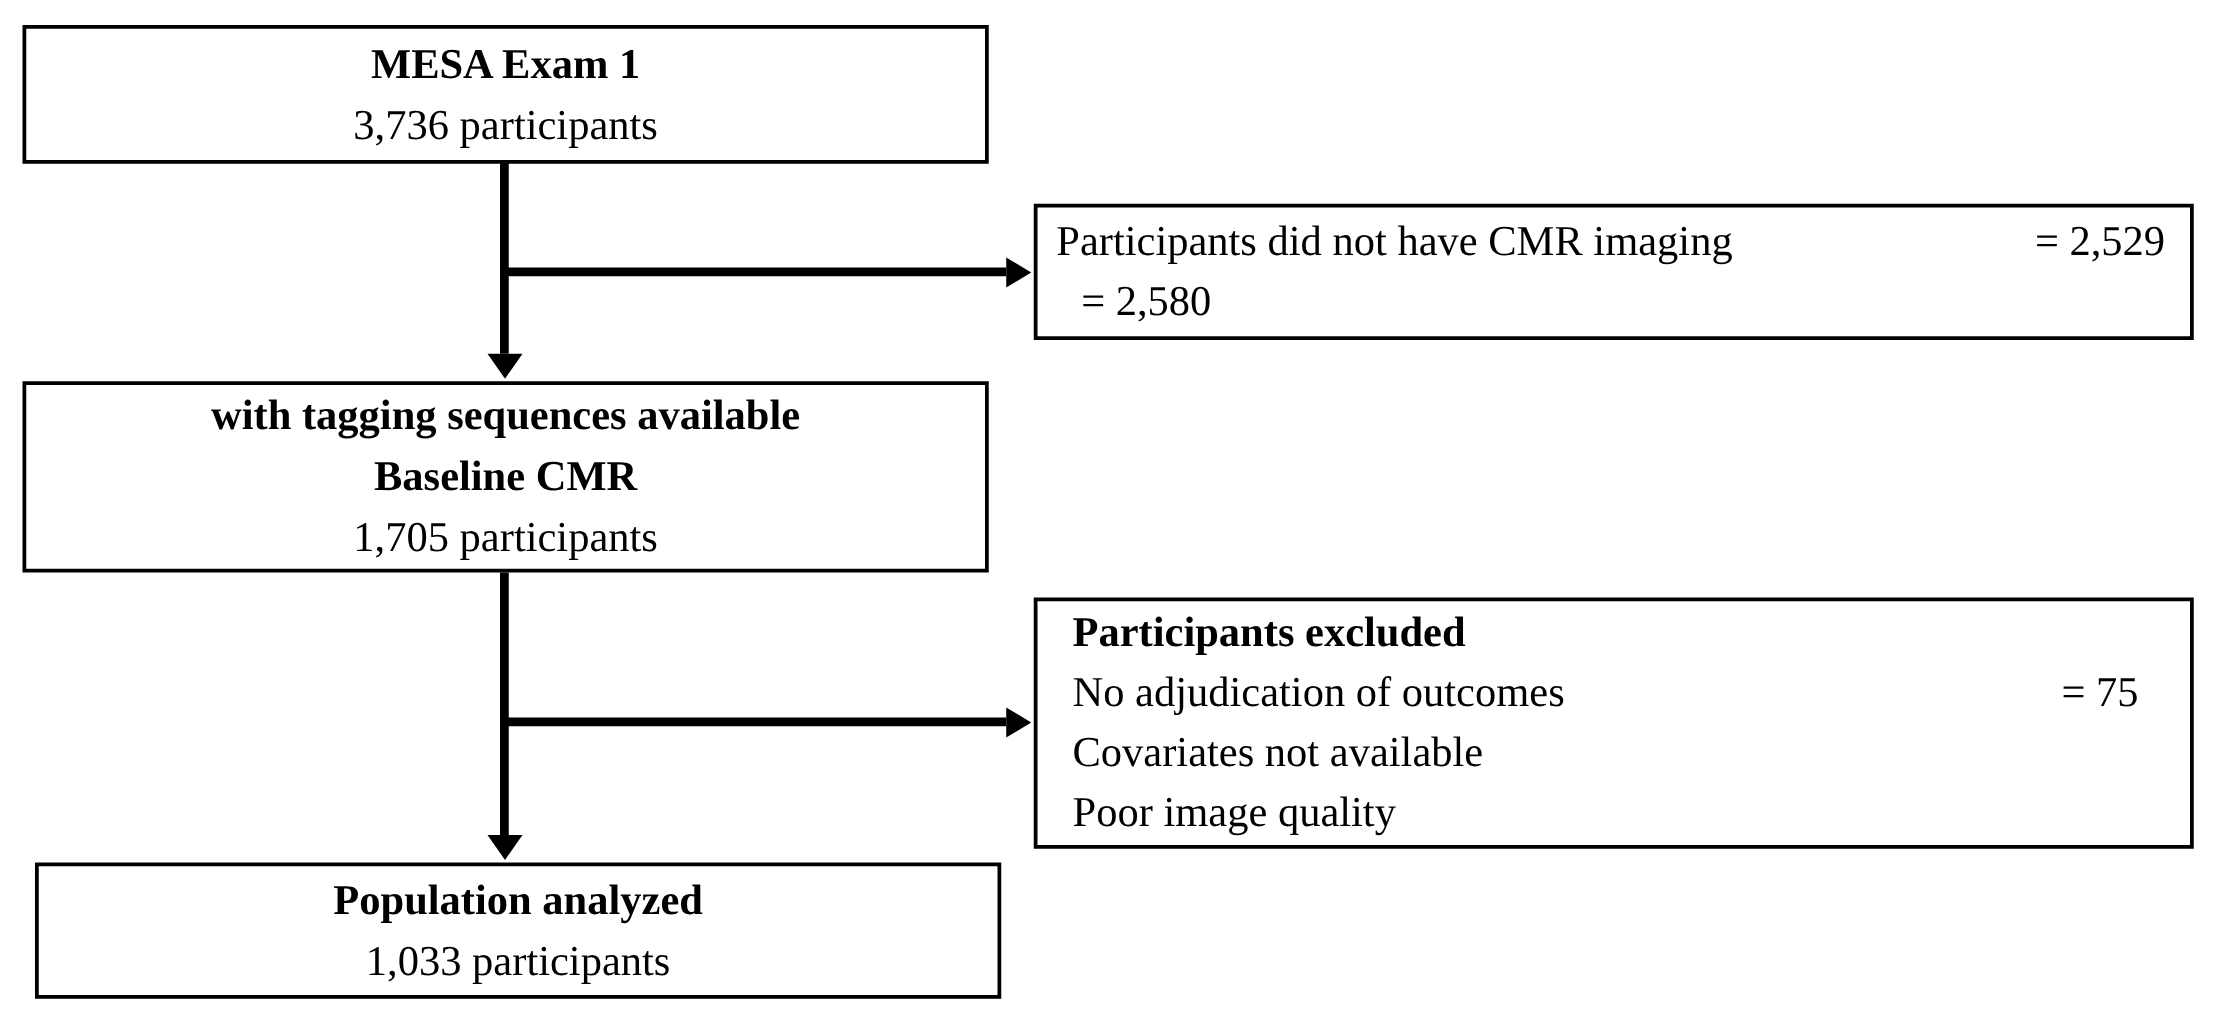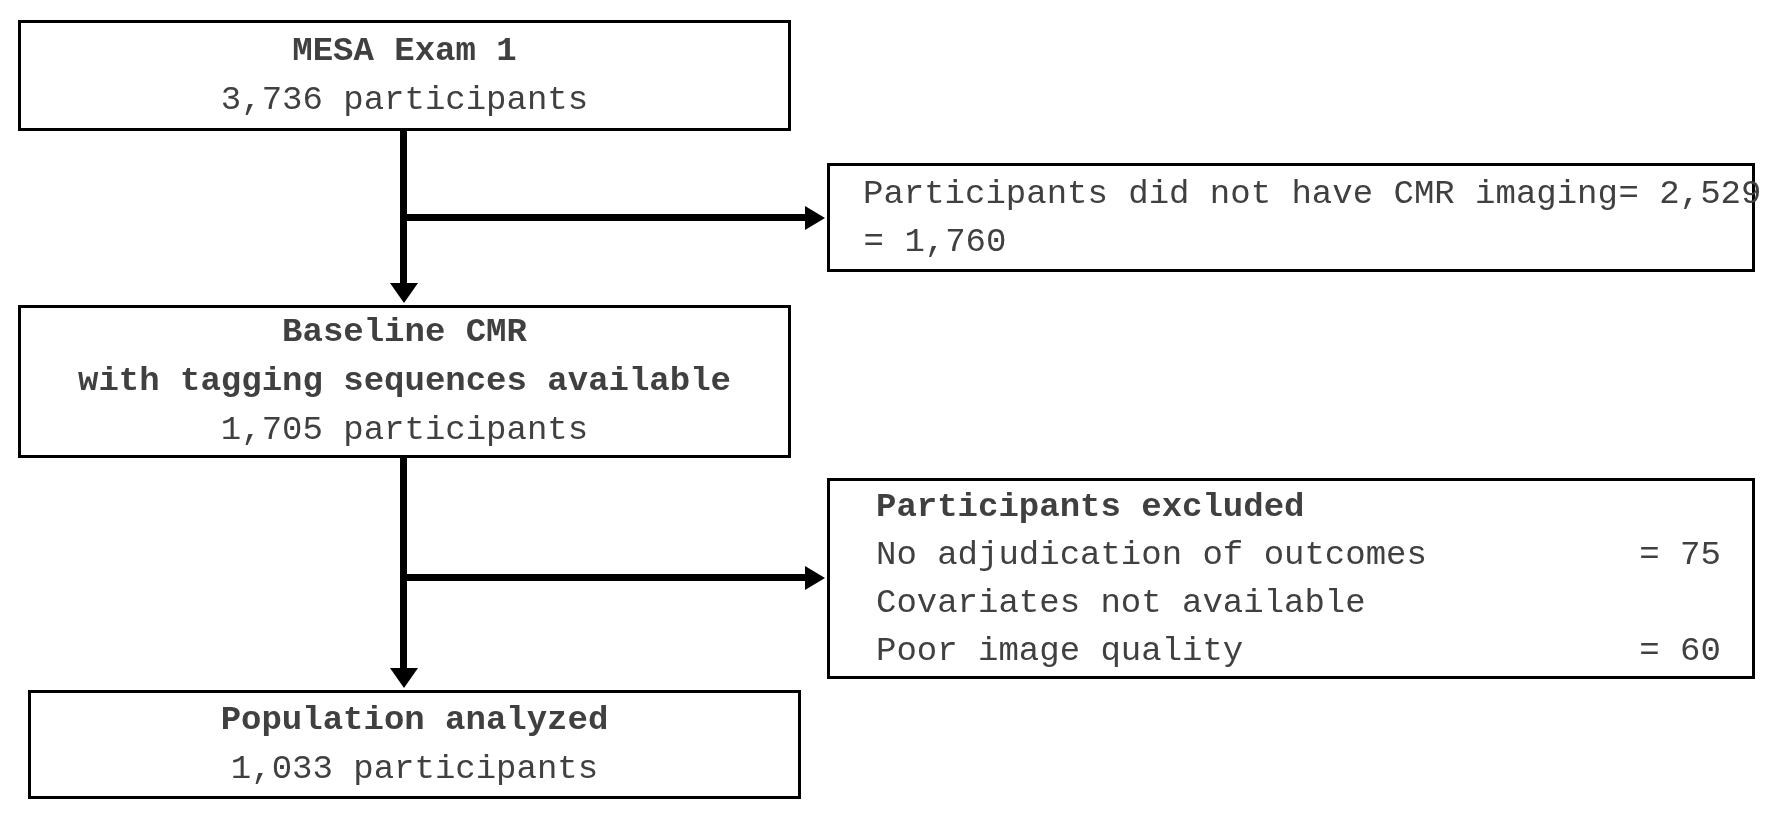--- a/index.html
+++ b/index.html
@@ -5,22 +5,22 @@
   html, body {
     margin: 0;
     padding: 0;
     background: #ffffff;
   }
   .canvas {
     position: relative;
     width: 1772px;
     height: 820px;
     background: #ffffff;
-    font-family: Liberation Mono, monospace;
-    color: #404040;
+    font-family: Liberation Serif, serif;
+    color: #000000;
     overflow: hidden;
   }
   .box {
     position: absolute;
     border: 3px solid #000000;
     background: #ffffff;
     box-sizing: border-box;
     display: flex;
     flex-direction: column;
     justify-content: center;
@@ -38,21 +38,20 @@
   .side-box {
     padding-left: 15px;
   }
   .row {
     display: flex;
     flex-direction: row;
     align-items: baseline;
     font-size: 34px;
     line-height: 48px;
     white-space: nowrap;
-    margin-left: 18px;
   }
   .row .label { flex: 1 1 auto; }
   .row .value {
     flex: 0 0 144px;
     width: 144px;
     text-align: center;
   }
   
   .vline {
     position: absolute;
@@ -96,27 +95,27 @@
 
   <div class="hline" style="left:400px; top:214px; width:405px;"></div>
   <div class="arrow-right" style="left:805px; top:206px;"></div>
 
   <div class="box side-box" style="left:827px; top:163px; width:928px; height:109px;">
     <div class="row">
       <span class="label">Participants did not have CMR imaging</span>
       <span class="value">= 2,529</span>
     </div>
     <div class="row">
-      <span class="value">= 1,760</span>
+      <span class="value">= 2,580</span>
     </div>
   </div>
 
   <div class="box center" style="left:18px; top:305px; width:773px; height:153px;">
+    <div class="line-main bold">with tagging sequences available</div>
     <div class="line-main bold">Baseline CMR</div>
-    <div class="line-main bold">with tagging sequences available</div>
     <div class="line-main">1,705 participants</div>
   </div>
 
   <div class="vline" style="left:400px; top:458px; height:210px;"></div>
   <div class="arrow-down" style="left:390px; top:668px;"></div>
 
   <div class="hline" style="left:400px; top:574px; width:405px;"></div>
   <div class="arrow-right" style="left:805px; top:566px;"></div>
 
   <div class="box side-box" style="left:827px; top:478px; width:928px; height:201px;padding-left:28px;">
@@ -125,21 +124,20 @@
     </div>
     <div class="row">
       <span class="label">No adjudication of outcomes</span>
       <span class="value">= 75</span>
     </div>
     <div class="row">
       <span class="label">Covariates not available</span>
     </div>
     <div class="row">
       <span class="label">Poor image quality</span>
-      <span class="value">= 60</span>
     </div>
   </div>
 
   <div class="box center" style="left:28px; top:690px; width:773px; height:109px;">
     <div class="line-main bold">Population analyzed</div>
     <div class="line-main">1,033 participants</div>
   </div>
 
 </div>
 

